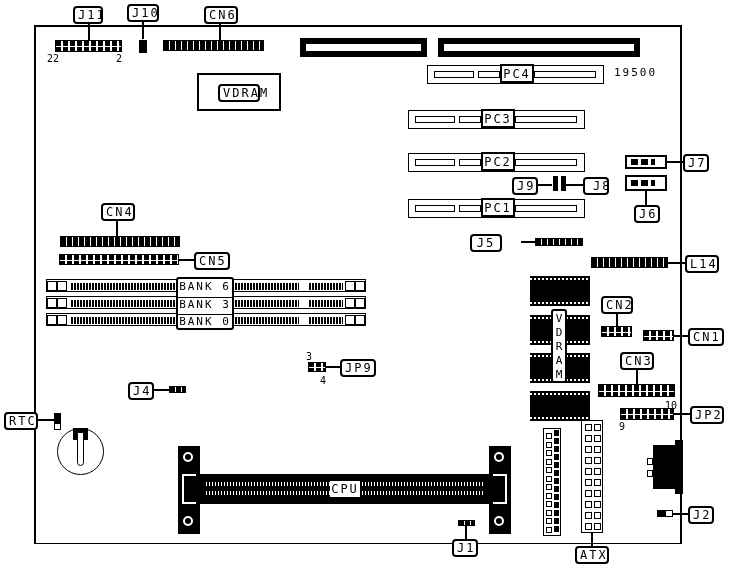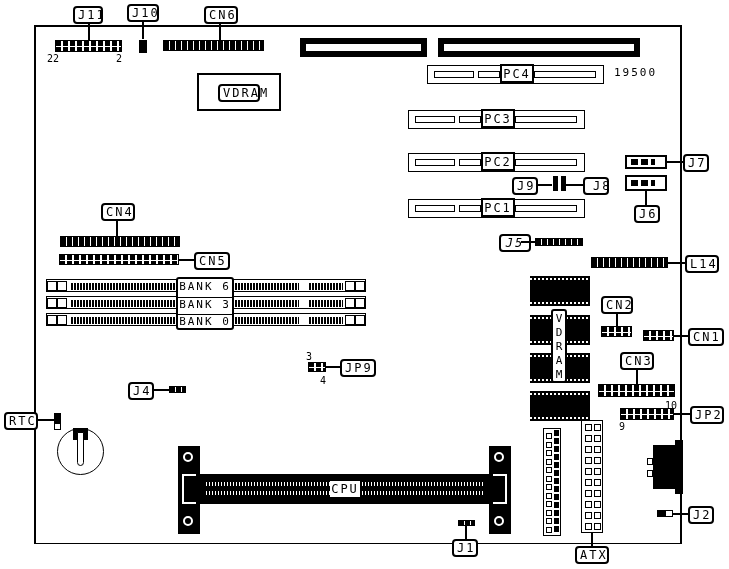--- a/index.html
+++ b/index.html
@@ -110,21 +110,21 @@
 <div class="lead" style="left:566px;top:184px;width:18px;height:2px;"></div>
 <div class="lbl" style="left:583px;top:177px;width:26px;padding-left:8px;">J8</div>
 
 <div class="lbl" style="left:101px;top:203px;width:34px;">CN4</div>
 <div class="lead" style="left:116px;top:219px;width:2px;height:17px;"></div>
 <div class="hdr" style="left:60px;top:236px;width:120px;height:11px;"></div>
 <div class="hdr2" style="left:59px;top:254px;width:120px;height:11px;"></div>
 <div class="lead" style="left:179px;top:259px;width:17px;height:2px;"></div>
 <div class="lbl" style="left:194px;top:252px;width:36px;">CN5</div>
 
-<div class="lbl" style="left:499px;top:234px;width:32px;font-style:italic;">J5</div>
+<div class="lbl" style="left:470px;top:234px;width:32px;">J5</div>
 <div class="lead" style="left:521px;top:241px;width:14px;height:2px;"></div>
 <div class="hdr" style="left:535px;top:238px;width:48px;height:8px;"></div>
 
 <div class="hdr" style="left:591px;top:257px;width:77px;height:11px;"></div>
 <div class="lead" style="left:668px;top:262px;width:20px;height:2px;"></div>
 <div class="lbl" style="left:685px;top:255px;width:34px;">L14</div>
 
 <div class="dimm" style="top:279px;">
   <div class="end" style="left:0;"></div>
     <div class="end" style="left:10px;"></div>

